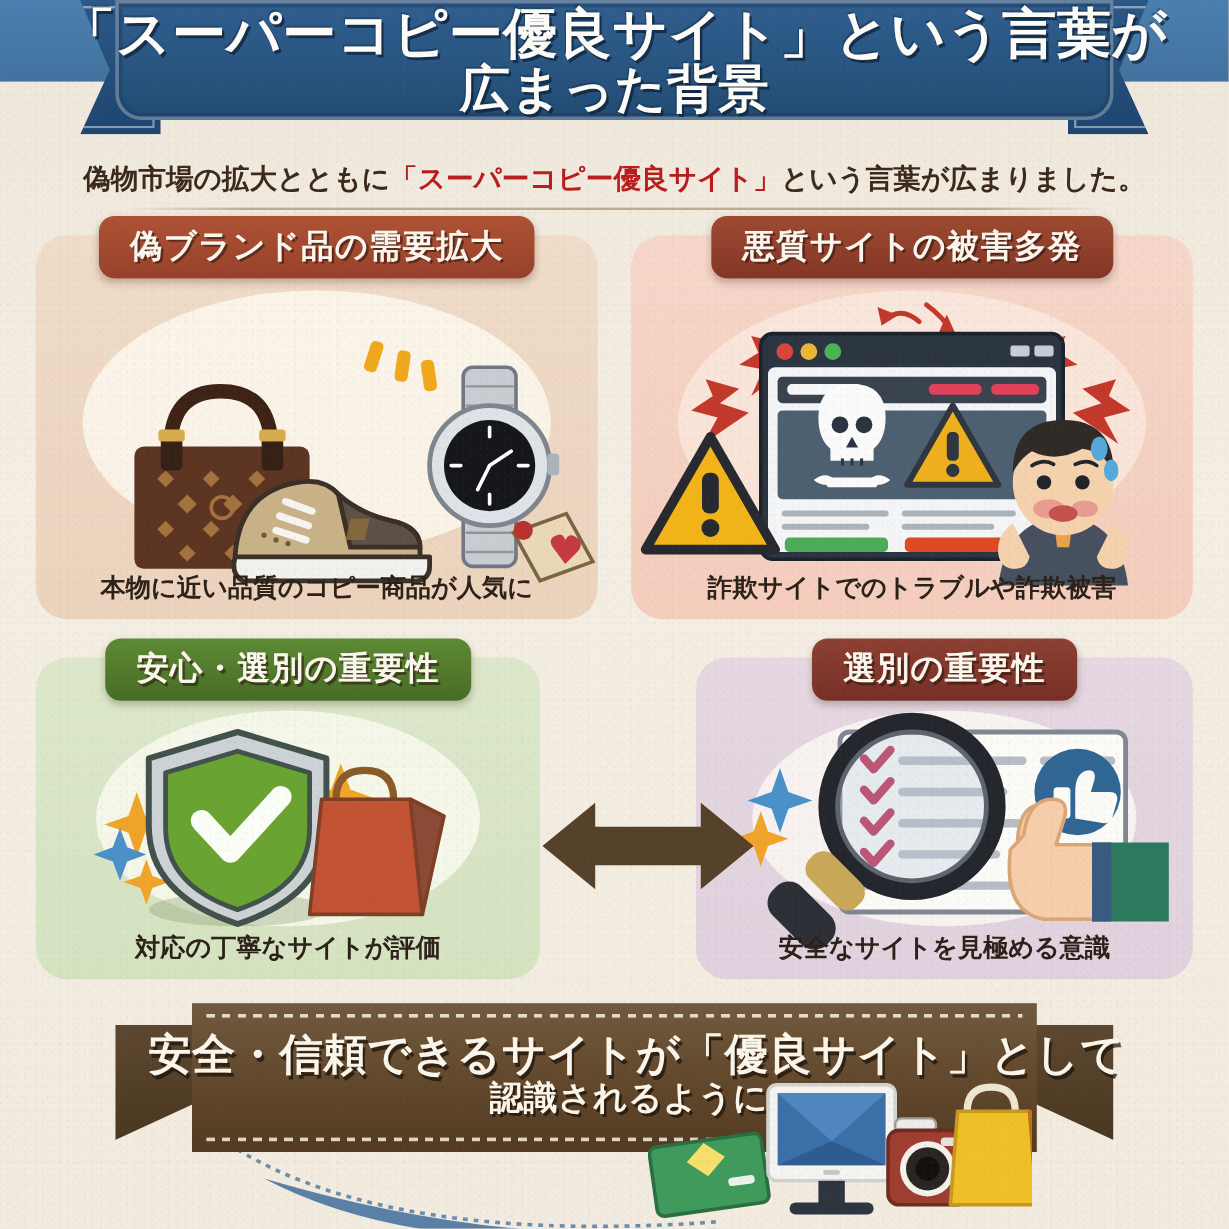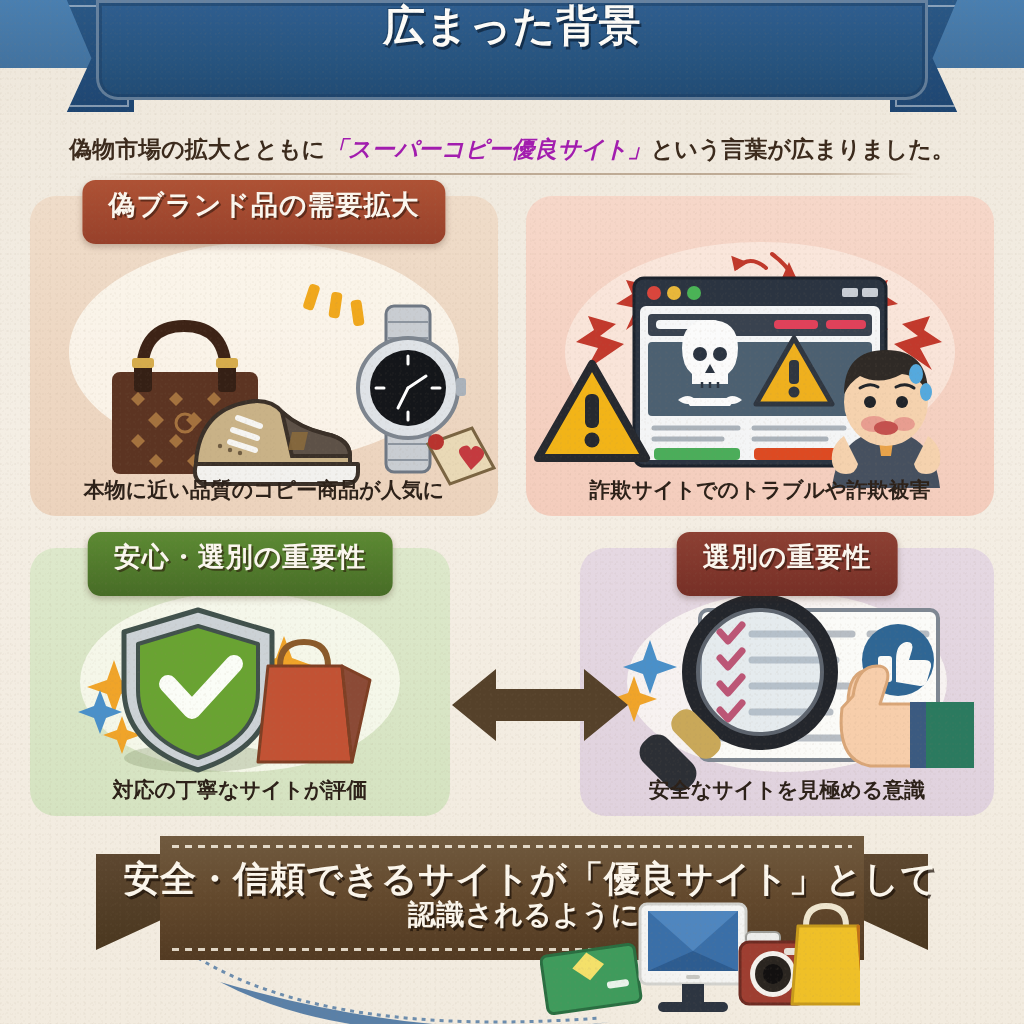--- a/index.html
+++ b/index.html
@@ -89,40 +89,40 @@
   .header-title .l2 { display: block; font-size: 42px; margin-top: 0; }
 
   
   .lead {
     position: absolute; left: 0; top: 134px; width: 1024px;
     text-align: center; z-index: 12;
     font-size: 23px; font-weight: bold;
     color: #3b2a1c;
     white-space: nowrap;
   }
-  .lead .hl { color: #a21caf; font-style: italic; }
+  .lead .hl { color: #b91c1c; }
   .lead-rule {
     position: absolute; left: 105px; top: 173px; width: 814px; height: 2px;
     background: linear-gradient(90deg, rgba(150,120,90,0) 0%, rgba(150,120,90,.55) 12%,
                 rgba(150,120,90,.55) 88%, rgba(150,120,90,0) 100%);
     z-index: 12;
   }
 
   
   .card {
     position: absolute;
     border-radius: 26px;
     z-index: 14;
     overflow: visible;
   }
   .card-head {
     position: absolute; left: 50%; transform: translateX(-50%);
     top: -16px;
     border-radius: 13px;
-    padding: 7px 26px 21px;
+    padding: 7px 26px 9px;
     color: #fbf7ef;
     font-size: 27px; font-weight: bold;
     letter-spacing: 1px;
     white-space: nowrap;
     text-shadow: 2px 2px 0 rgba(40,18,10,.55);
     box-shadow: 0 3px 6px rgba(70,40,25,.28);
   }
   .card-cap {
     position: absolute; left: 0; bottom: 12px; width: 100%;
     text-align: center;
@@ -204,20 +204,21 @@
 <body>
 
 <div class="page-bg"></div>
 <div class="top-band"></div>
 
 <div class="header-wrap">
   <div class="ribbon-tail left"></div>
   <div class="ribbon-tail right"></div>
   <div class="ribbon-body"></div>
   <div class="header-title">
+    <span class="l1">「スーパーコピー優良サイト」という言葉が</span>
     <span class="l2">広まった背景</span>
   </div>
 </div>
 
 <div class="lead">
   <span>偽物市場の拡大とともに</span><span class="hl">「スーパーコピー優良サイト」</span><span>という言葉が広まりました。</span>
 </div>
 <div class="lead-rule"></div>
 
 <div class="card" id="card1">
@@ -384,20 +385,21 @@
       <path d="M370 191 q10-5 18 1" stroke="#20242a" stroke-width="3" fill="none" stroke-linecap="round"></path>
       <ellipse cx="348" cy="228" rx="13" ry="8" fill="#e38b86" opacity=".75"></ellipse>
       <ellipse cx="378" cy="228" rx="11" ry="7" fill="#e38b86" opacity=".75"></ellipse>
       <ellipse cx="360" cy="232" rx="12" ry="7" fill="#c4514e"></ellipse>
       <ellipse cx="390" cy="178" rx="7" ry="10" fill="#55a9dd"></ellipse>
       <ellipse cx="400" cy="196" rx="6" ry="9" fill="#55a9dd"></ellipse>
       <path d="M318 240 q-14 10-12 26 q2 12 14 12 q10 0 12-10" fill="#f5d2ae"></path>
       <path d="M402 240 q14 10 12 26 q-2 12-14 12 q-10 0-12-10" fill="#f5d2ae"></path>
     </g>
   </svg>
+  <div class="card-head">悪質サイトの被害多発</div>
   <div class="card-cap">詐欺サイトでのトラブルや詐欺被害</div>
 </div>
 
 <div class="card" id="card3">
   <div class="art-oval"></div>
   <svg class="art" viewBox="0 0 420 268">
     <g>
       <path d="M84 112 l7 20 l20 7 l-20 7 l-7 20 l-7-20 l-20-7 l20-7z" fill="#f0a429"></path>
       <path d="M70 142 l6 16 l16 6 l-16 6 l-6 16 l-6-16 l-16-6 l16-6z" fill="#4a90c9"></path>
       <path d="M92 168 l5 14 l14 5 l-14 5 l-5 14 l-5-14 l-14-5 l14-5z" fill="#f0a429"></path>

